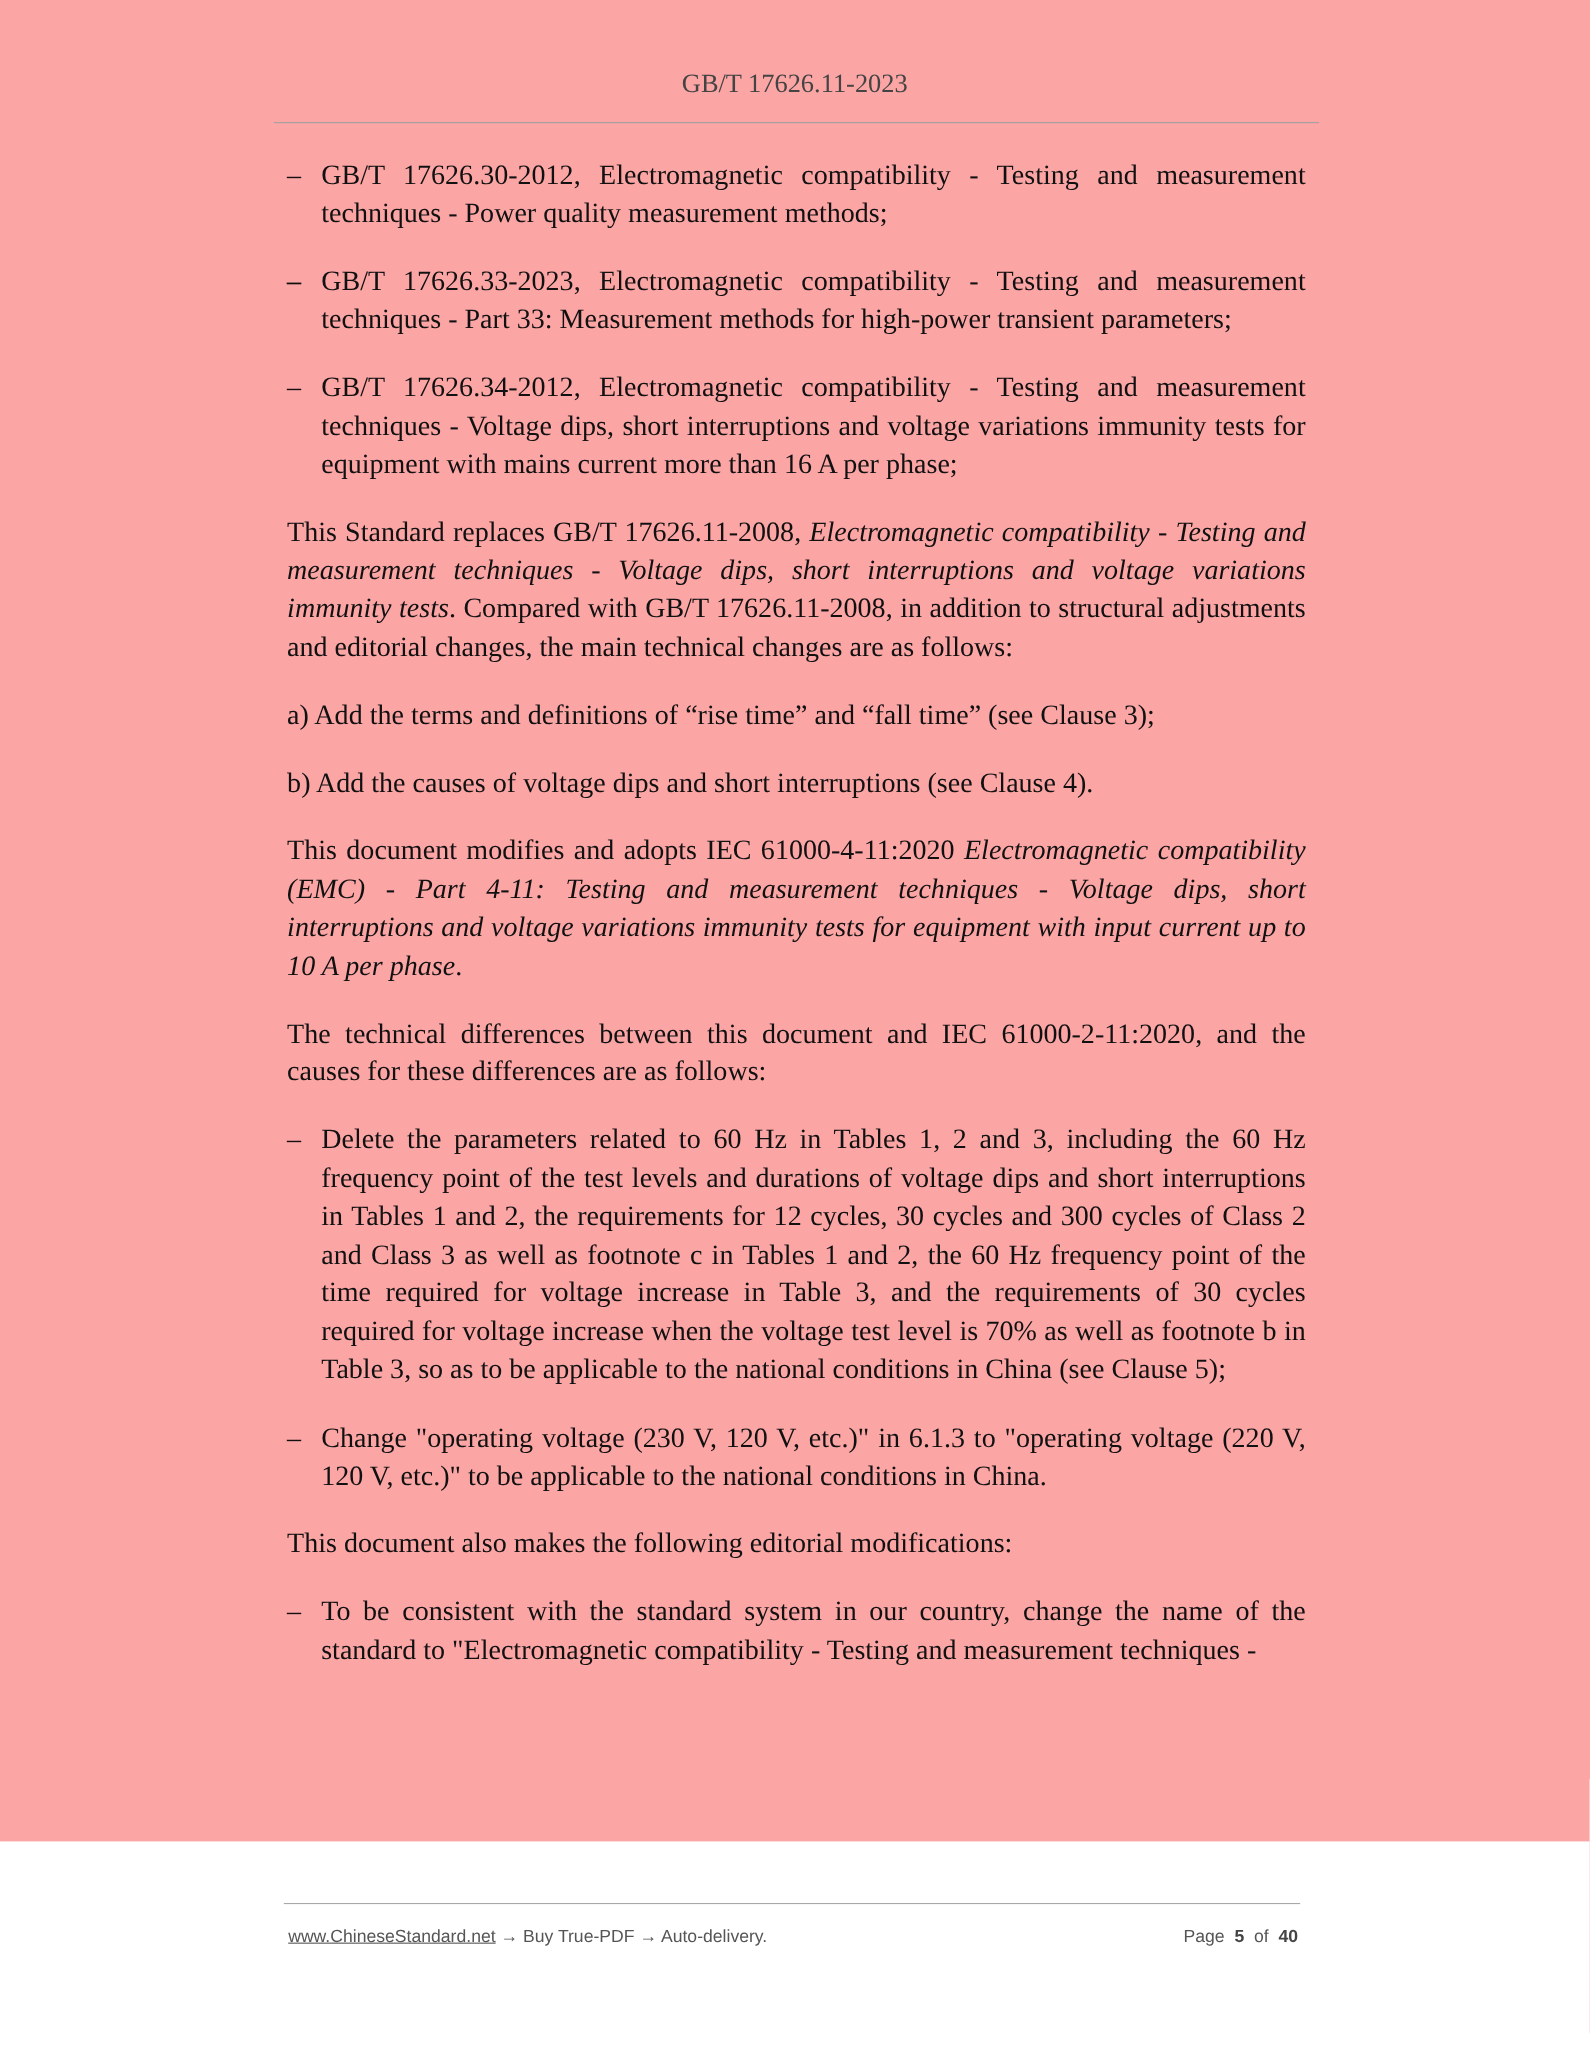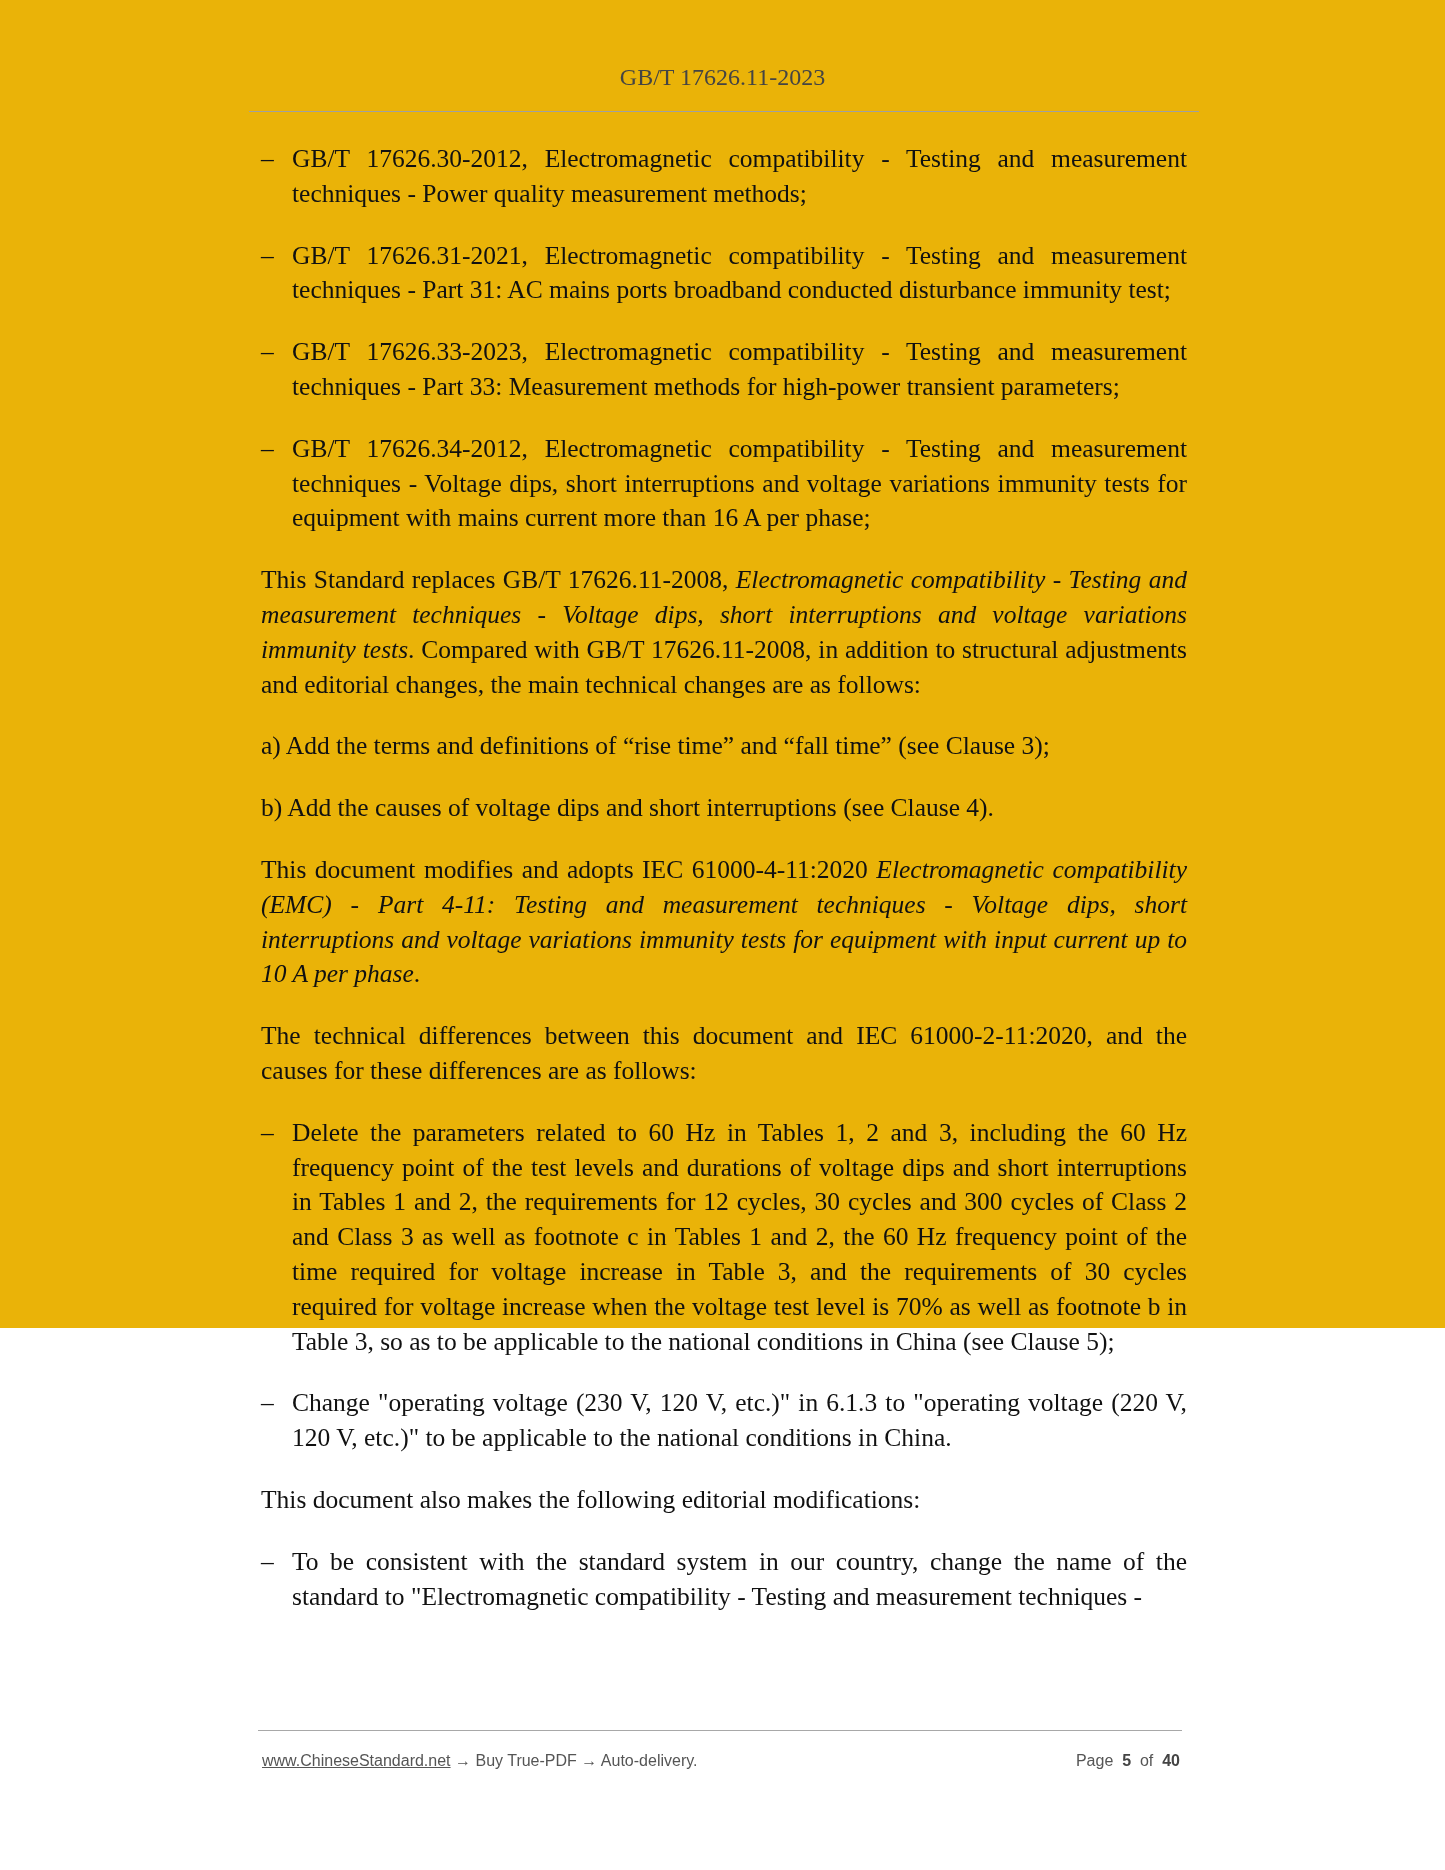--- a/index.html
+++ b/index.html
@@ -1,17 +1,17 @@
 <!DOCTYPE html>
 <html><head>
 <meta charset="utf-8">
 <style>
   html, body { margin:0; padding:0; background:#ffffff; }
   body { width:1445px; height:1870px; position:relative; overflow:hidden; }
-  .page { position:absolute; left:0; top:0; width:1445px; height:1328px; background:#eab308; }
+  .page { position:absolute; left:0; top:0; width:1445px; height:1674px; background:#fca5a5; }
   .header-title {
     position:absolute; left:0; width:1445px; top:64px; text-align:center;
     font-family:"Liberation Serif", serif; font-size:24px; color:#444;
   }
   .header-rule { position:absolute; left:249px; width:950px; top:111px; border-top:1.5px solid #a0a0a0; }
   .body {
     position:absolute; left:261px; width:926px; top:142px;
     font-family:"Liberation Serif", serif; font-size:25.5px; line-height:34.8px; color:#111;
   }
   .item { position:relative; padding-left:31px; text-align:justify; margin-bottom:27px; }
@@ -34,21 +34,20 @@
   <div class="header-title">GB/T 17626.11-2023</div>
   <div class="header-rule"></div>
 
   <div class="body">
     <div class="item">
       <span class="dash">–</span>
       <span>GB/T 17626.30-2012, Electromagnetic compatibility - Testing and measurement techniques - Power quality measurement methods;</span>
     </div>
     <div class="item">
       <span class="dash">–</span>
-      <span>GB/T 17626.31-2021, Electromagnetic compatibility - Testing and measurement techniques - Part 31: AC mains ports broadband conducted disturbance immunity test;</span>
     </div>
     <div class="item">
       <span class="dash">–</span>
       <span>GB/T 17626.33-2023, Electromagnetic compatibility - Testing and measurement techniques - Part 33: Measurement methods for high-power transient parameters;</span>
     </div>
     <div class="item">
       <span class="dash">–</span>
       <span>GB/T 17626.34-2012, Electromagnetic compatibility - Testing and measurement techniques - Voltage dips, short interruptions and voltage variations immunity tests for equipment with mains current more than 16 A per phase;</span>
     </div>
 

